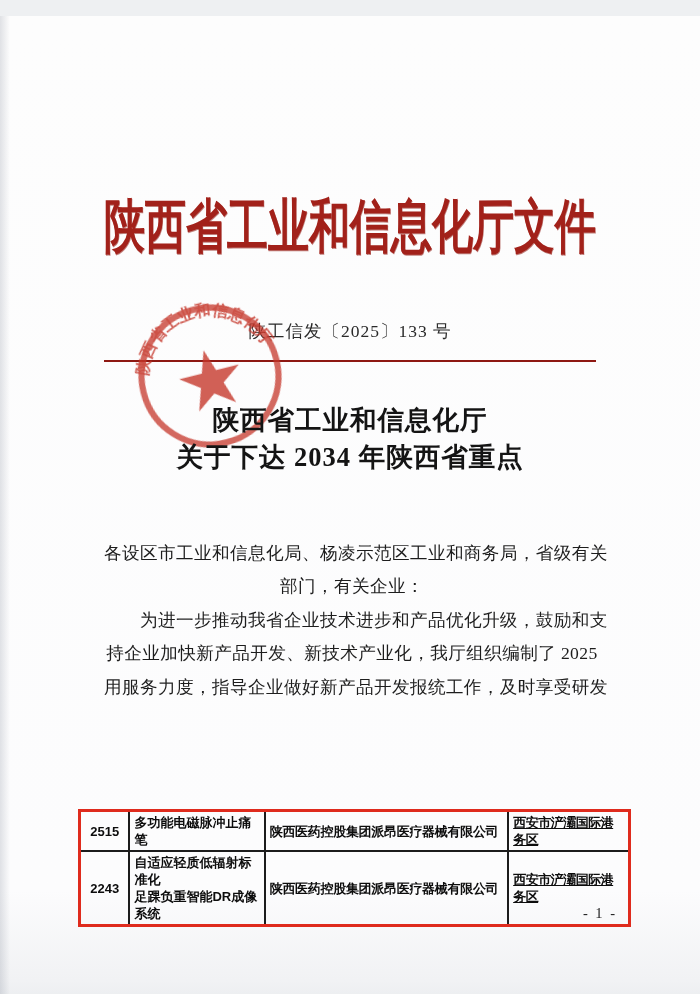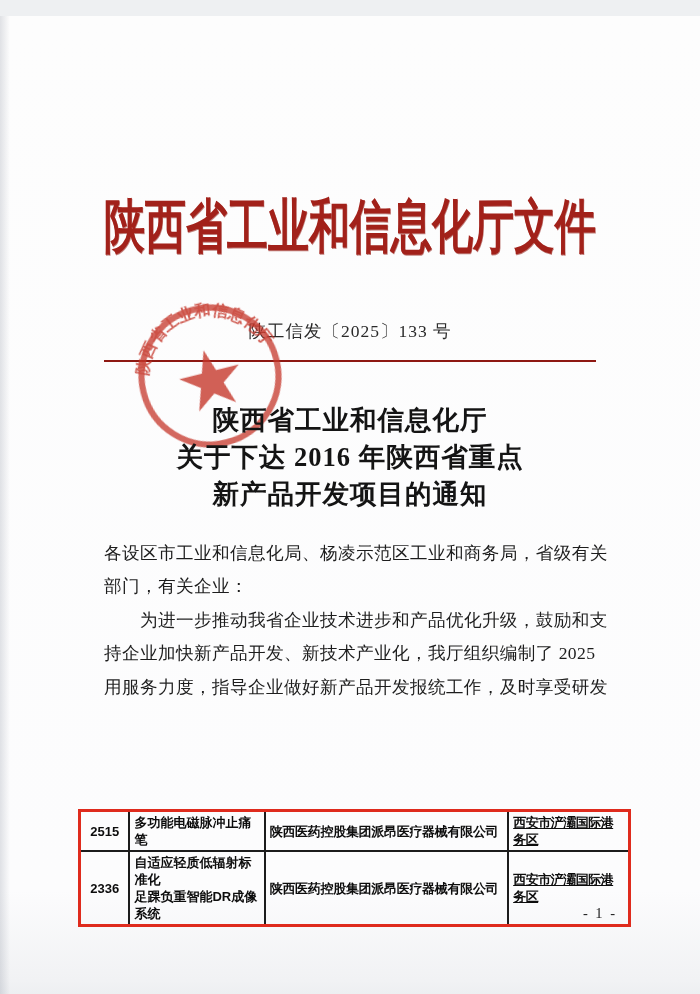--- a/index.html
+++ b/index.html
@@ -71,21 +71,21 @@
   }
   
   .body-text {
     position: absolute;
     left: 104px; top: 521px; width: 496px;
     font-size: 17.6px;
     line-height: 33.4px;
     color: #1d1d1d;
     letter-spacing: 0.4px;
   }
-  .body-line { white-space: nowrap; }
+  .body-line { white-space: nowrap; text-align: center; }
   .body-line.indent { text-indent: 36px; }
   
   .project-table {
     position: absolute;
     left: 78px; top: 793px;
     width: 553px;
     border-collapse: collapse;
     border: 3px solid #df2b1d;
     font-family: "Liberation Sans", "DejaVu Sans", sans-serif;
     font-weight: bold;
@@ -133,22 +133,21 @@
     </defs>
     <circle cx="80" cy="80" r="72" fill="none" stroke="#c5362a" stroke-width="6.5" opacity="0.85"></circle>
     <text font-size="17" fill="#c5362a" opacity="0.9" font-family="Liberation Serif, DejaVu Serif, serif" font-weight="bold">
       <textPath href="#sealArc" startOffset="50%" text-anchor="middle">陕西省工业和信息化厅</textPath>
     </text>
     <polygon fill="#c5362a" opacity="0.9" points="80,52 87.7,75.5 112.3,75.5 92.3,90 100,113.5 80,99 60,113.5 67.7,90 47.7,75.5 72.3,75.5"></polygon>
   </svg>
 
   <div class="notice-title">
     <div>陕西省工业和信息化厅</div>
-    <div>关于下达 2016 年陕西省重点</div>
-    <div>新产品开发项目的通知</div>
+    <div>关于下达 2034 年陕西省重点</div>
   </div>
 
   <div class="body-text">
     <div class="body-line">各设区市工业和信息化局、杨凌示范区工业和商务局，省级有关</div>
     <div class="body-line">部门，有关企业：</div>
     <div class="body-line indent">为进一步推动我省企业技术进步和产品优化升级，鼓励和支</div>
     <div class="body-line">持企业加快新产品开发、新技术产业化，我厅组织编制了 2025</div>
     <div class="body-line">用服务力度，指导企业做好新产品开发报统工作，及时享受研发</div>
   </div>
 
@@ -156,21 +155,21 @@
     <tbody>
         <tr class="row-1">
       <td>2515</td>
       <td class="col-product">
         <span>多功能电磁脉冲止痛笔</span>
       </td>
       <td class="col-company">陕西医药控股集团派昂医疗器械有限公司</td>
       <td>西安市浐灞国际港务区</td>
     </tr>
     <tr class="row-2">
-      <td>2336</td>
+      <td>2243</td>
       <td class="col-product">
         <span>自适应轻质低辐射标准化</span><br>
         <span>足踝负重智能DR成像系统</span>
       </td>
       <td class="col-company">陕西医药控股集团派昂医疗器械有限公司</td>
       <td>西安市浐灞国际港务区</td>
     </tr>
   </tbody>
     </table>
 

